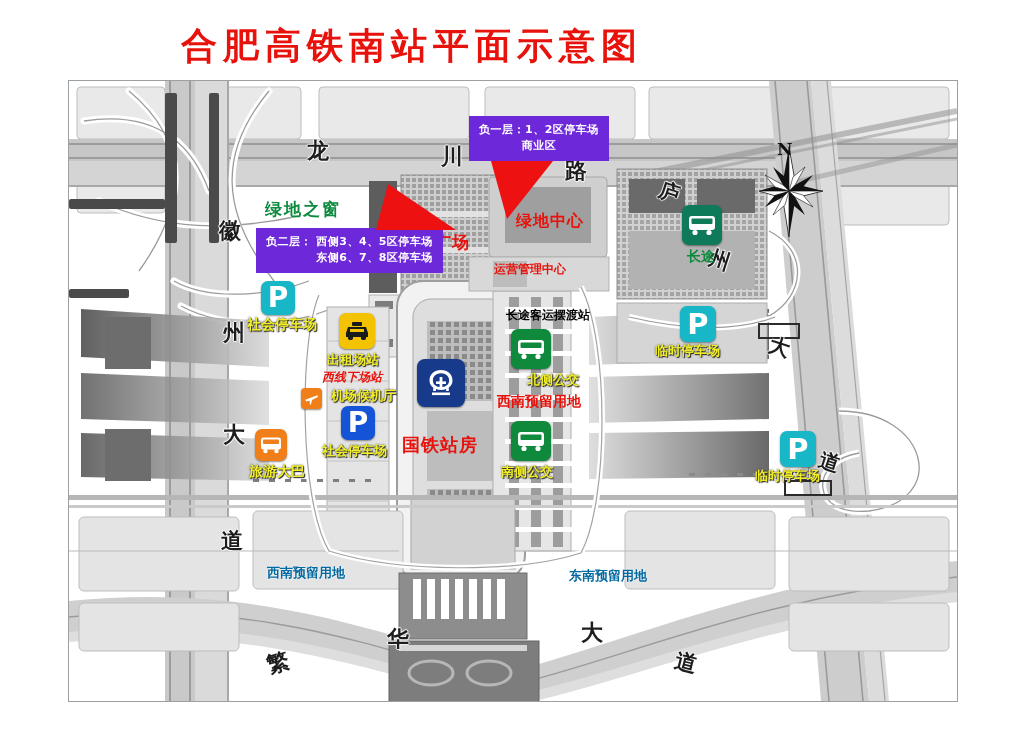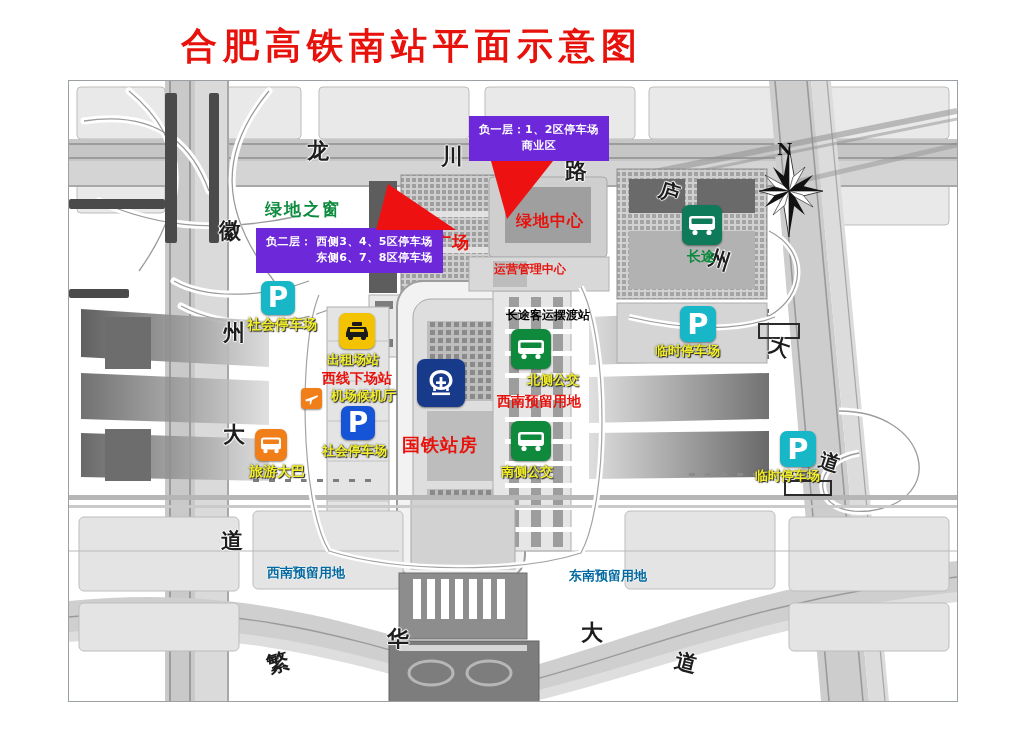--- a/index.html
+++ b/index.html
@@ -399,21 +399,21 @@
     <svg width="28" height="20" viewBox="0 0 28 20">
       <rect x="9" y="1" width="10" height="4" rx="1" fill="#1b1b1b"></rect>
       <path d="M3 12 L5 6 H23 L25 12 V16 H3 Z" fill="#1b1b1b"></path>
       <circle cx="7.5" cy="16.5" r="2.6" fill="#1b1b1b"></circle>
       <circle cx="20.5" cy="16.5" r="2.6" fill="#1b1b1b"></circle>
       <rect x="7" y="8" width="14" height="3" fill="#f3c200"></rect>
     </svg>
   </div>
   <div class="lbl lbl-yellow" style="left:258px;top:272px;font-size:13px;">出租场站</div>
 
-  <div class="lbl lbl-red" style="left:253px;top:290px;font-size:14px;">西线下场站</div>
+  <div class="lbl lbl-red" style="left:253px;top:290px;font-size:12px;font-style:italic;">西线下场站</div>
 
   <div class="sign" style="left:232px;top:307px;width:21px;height:21px;background:#f07f1a;border-radius:4px;">
     <svg width="15" height="15" viewBox="0 0 16 16">
       <path d="M1.2 9.2 L14.4 4.4 L15 6.0 L8.6 9.6 L7.4 14.4 L6.1 14.0 L6.2 10.3 L2.4 11.2 Z" fill="#fff"></path>
     </svg>
   </div>
   <div class="lbl lbl-yellow" style="left:254px;top:308px;font-size:13px;padding-left:8px;">机场候机厅</div>
 
   <div class="sign" style="left:272px;top:325px;width:34px;height:34px;background:#1554d6;">
     <span class="sign-p" style="font-size:28px;line-height:1;">P</span>

